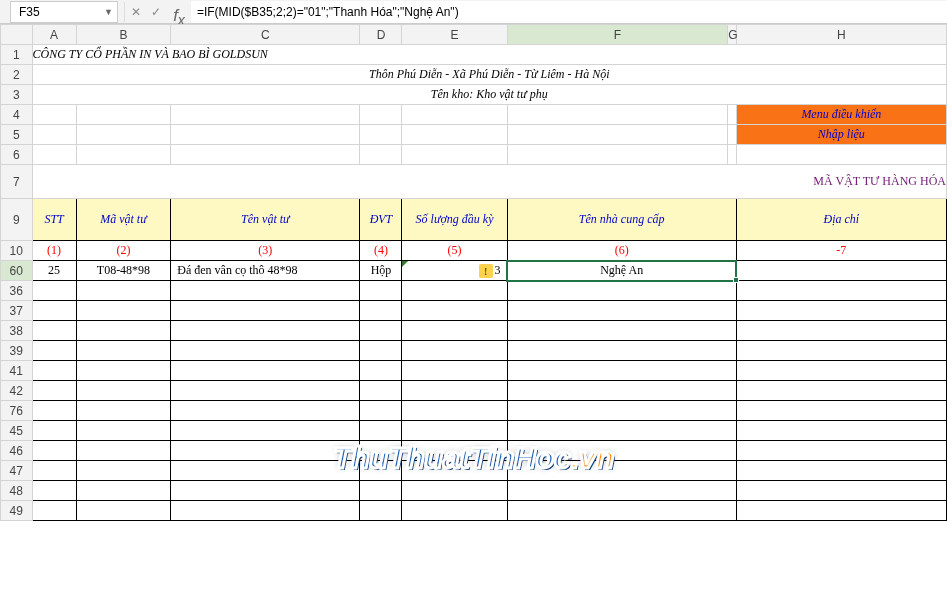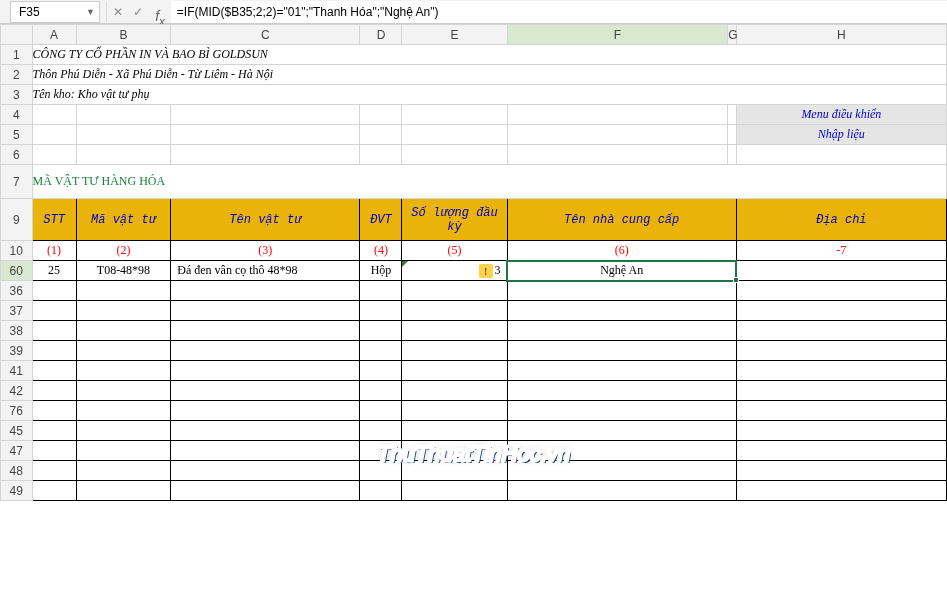--- a/index.html
+++ b/index.html
@@ -12,21 +12,21 @@
     user-select: none;
   }
   .formula-bar {
     display: flex;
     align-items: center;
     height: 24px;
     border-bottom: 1px solid #ccc;
     background: #f3f3f3;
   }
   .name-box {
-    width: 90px;
+    width: 108px;
     height: 22px;
     border: 1px solid #ccc;
     background: #fff;
     display: flex;
     align-items: center;
     justify-content: space-between;
     padding: 0 4px 0 8px;
     margin: 0 6px 0 10px;
     font-size: 12px;
   }
@@ -37,21 +37,21 @@
   .fbar-icons {
     display: flex;
     align-items: center;
     gap: 10px;
     color: #888;
     padding: 0 6px;
   }
   .fx {
     font-style: italic;
     color: #666;
-    font-size: 14px;
+    font-size: 17px;
     padding: 0 6px;
     margin-top: 12px;
   }
   .formula-input {
     flex: 1;
     height: 22px;
     border: none;
     background: #fff;
     padding: 0 6px;
     font-size: 12px;
@@ -116,50 +116,50 @@
     font-size: 14px;
     padding-left: 6px;
     text-align: left;
     white-space: nowrap;
   }
   .addr, .kho {
     font-style: italic;
     font-family: "Times New Roman", serif;
     font-size: 13px;
     padding-left: 6px;
-    text-align: left;
+    text-align: center;
     white-space: nowrap;
     margin-left: 46px;
   }
 
   .title {
-    color: #15803d;
+    color: #701a75;
     font-weight: bold;
     font-family: "Times New Roman", serif;
     font-size: 20px;
-    text-align: left;
+    text-align: right;
   }
 
   .menu-btn {
-    background: #e5e5e5;
+    background: #f97316;
     border: 1px solid #3b8a3b;
     font-weight: bold;
     font-style: italic;
     font-family: "Times New Roman", serif;
     color: #0000cc;
     text-align: center;
     height: 24px;
   }
 
   .hdrcell {
-    background: #eab308;
+    background: #fef9c3;
     color: #0000cc;
     font-weight: bold;
     font-style: italic;
-    font-family: Liberation Mono, monospace;
+    font-family: Liberation Serif, serif;
     text-align: center;
     border: 1px solid #000 !important;
     font-size: 13px;
   }
   .tallhdr { height: 42px; }
   .subhdr {
     color: #ff0000;
     text-align: center;
     border: 1px solid #000 !important;
     font-family: "Times New Roman", serif;
@@ -212,25 +212,25 @@
     left: 0;
     width: 0;
     height: 0;
     border-top: 6px solid #2f7d2f;
     border-right: 6px solid transparent;
   }
 
   .watermark {
     position: absolute;
     left: 50%;
-    bottom: 34px;
+    bottom: 46px;
     transform: translateX(-50%);
     font-family: "Arial Black", Arial, sans-serif;
-    font-size: 22px;
-    font-weight: 400;
+    font-size: 30px;
+    font-weight: 700;
     font-style: italic;
     color: #1b5fb3;
     -webkit-text-stroke: 3px #fff;
     text-shadow: 2px 2px 0 #0a3a78, 0 0 6px rgba(0,0,0,.3);
     pointer-events: none;
     white-space: nowrap;
   }
   .watermark .vn { color: #ff8a00; }
 </style>
 </head>
@@ -438,20 +438,30 @@
           <th class="rowhdr">45</th>
           <td class="bcell"></td>
           <td class="bcell"></td>
           <td class="bcell"></td>
           <td class="bcell"></td>
           <td class="bcell"></td>
           <td class="bcell" colspan="2"></td>
           <td class="bcell"></td>
         </tr>
   <tr>
+          <th class="rowhdr">46</th>
+          <td class="bcell"></td>
+          <td class="bcell"></td>
+          <td class="bcell"></td>
+          <td class="bcell"></td>
+          <td class="bcell"></td>
+          <td class="bcell" colspan="2"></td>
+          <td class="bcell"></td>
+        </tr>
+  <tr>
           <th class="rowhdr">47</th>
           <td class="bcell"></td>
           <td class="bcell"></td>
           <td class="bcell"></td>
           <td class="bcell"></td>
           <td class="bcell"></td>
           <td class="bcell" colspan="2"></td>
           <td class="bcell"></td>
         </tr>
   <tr>

